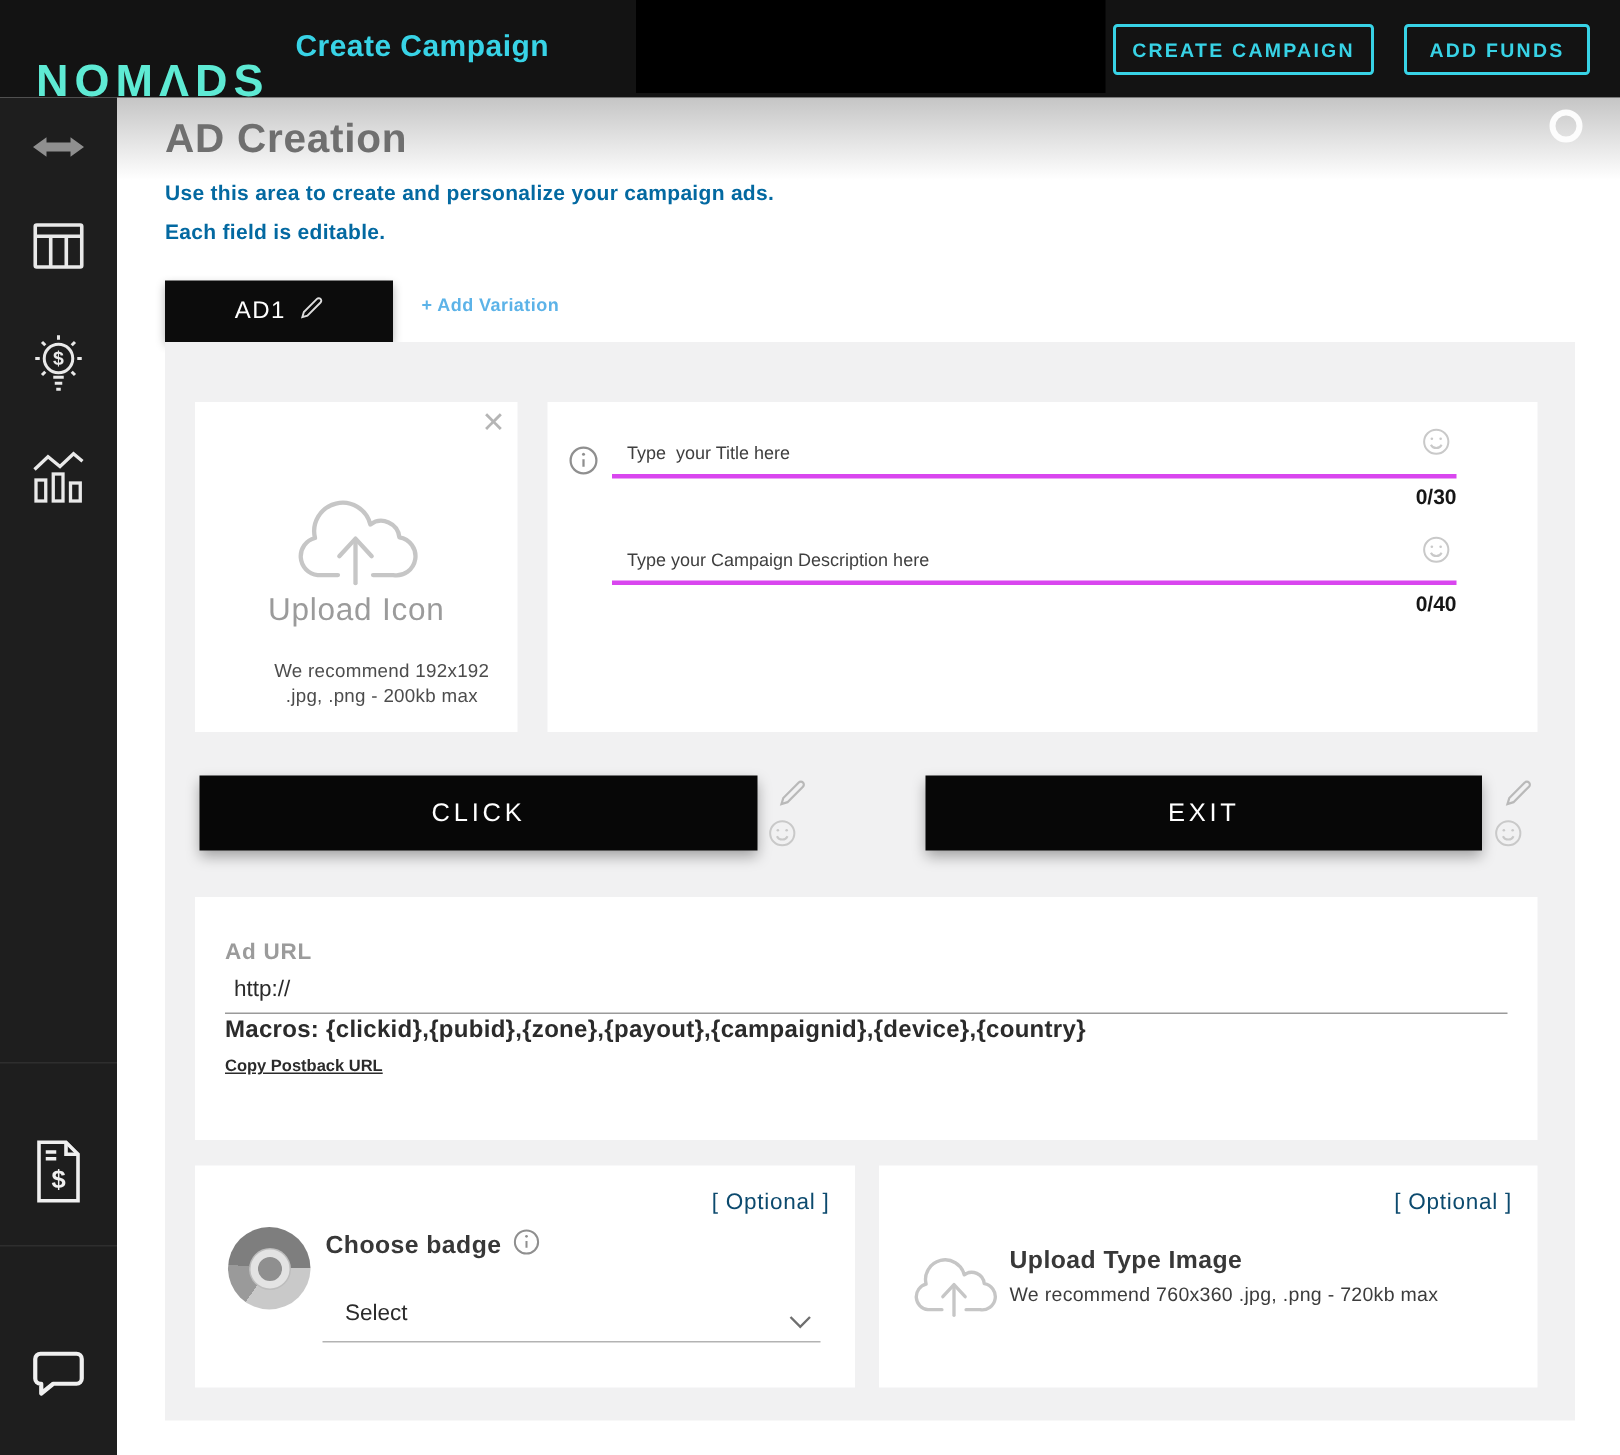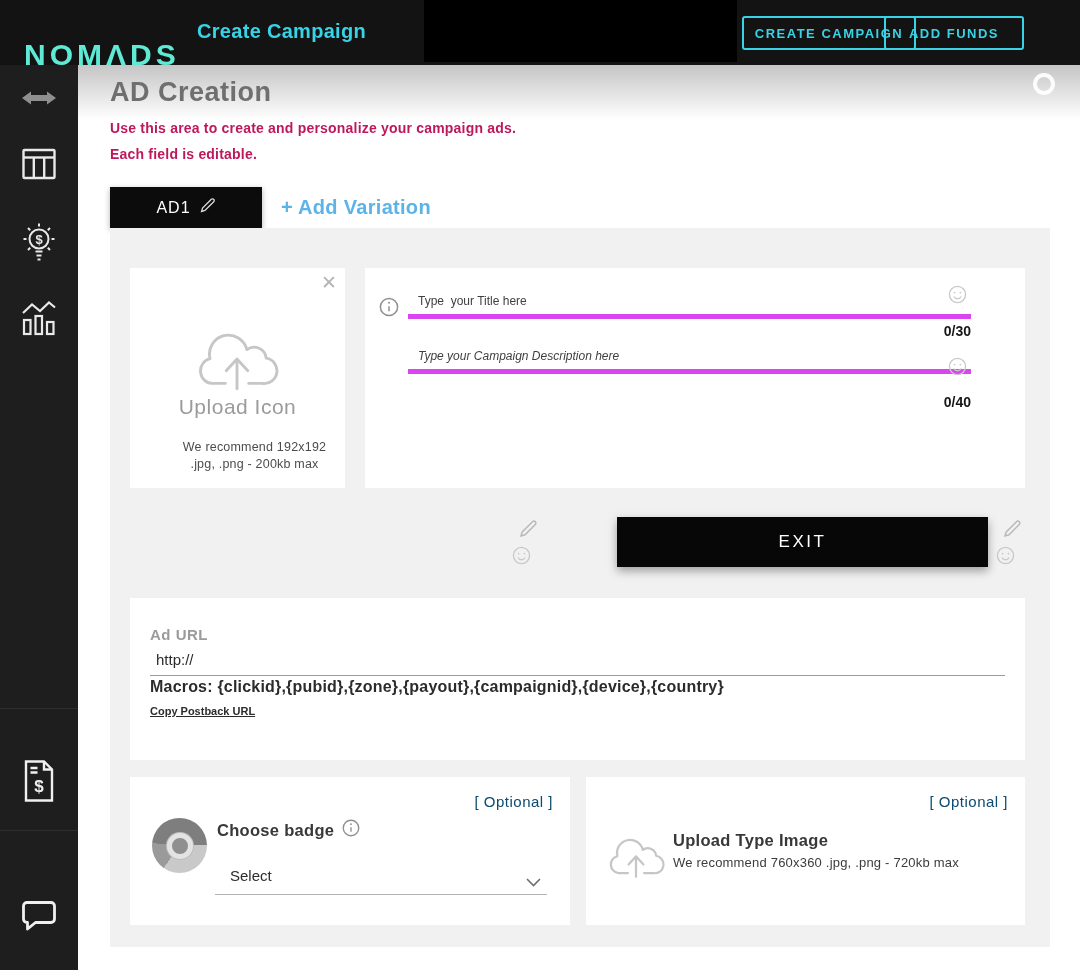--- a/index.html
+++ b/index.html
@@ -9,54 +9,54 @@
   }
   
   .header{position:absolute;left:0;top:0;width:1080px;height:65px;background:#131313;z-index:20;}
   .logo{position:absolute;left:24px;top:14px;font-size:30px;font-weight:bold;color:#5eead4;letter-spacing:4px;margin-top:24px;}
   .header-title{position:absolute;left:197px;top:20px;font-size:20px;font-weight:bold;color:#38d3e6;letter-spacing:.3px;}
   .redaction{position:absolute;left:424px;top:0;width:313px;height:62px;background:#000;}
   .hdr-btn{position:absolute;top:16px;height:34px;box-sizing:border-box;background:transparent;
     border:2px solid #38d3e6;border-radius:3px;color:#38d3e6;font-family:"Liberation Sans",sans-serif;
     font-size:13px;font-weight:bold;letter-spacing:1.5px;cursor:pointer;}
   .btn-create{left:742px;width:174px;}
-  .btn-addfunds{left:884px;width:140px;text-align:center;}
+  .btn-addfunds{left:936px;width:124px;text-align:center;}
   
   .sidebar{position:absolute;left:0;top:65px;width:78px;height:905px;background:#1e1e1e;z-index:15;}
   .side-item{position:absolute;left:0;width:78px;display:flex;justify-content:center;cursor:pointer;}
   .side-div{position:absolute;left:0;width:78px;height:1px;background:#2e2e2e;}
   
   .content{position:absolute;left:78px;top:65px;width:1002px;height:905px;background:#fff;}
   .grad{position:absolute;left:0;top:0;width:1002px;height:55px;
     background:linear-gradient(180deg,#c5c5c5 0%,#ffffff 100%);}
   .ring{position:absolute;left:955px;top:8px;width:14px;height:14px;border:4px solid rgba(255,255,255,.92);border-radius:50%;}
   .heading{position:absolute;left:32px;top:12px;margin:0;font-size:27px;font-weight:bold;color:#6f6f6f;letter-spacing:.5px;}
-  .sub{position:absolute;left:32px;margin:0;font-size:14px;font-weight:bold;color:#be185d;letter-spacing:.2px;}
+  .sub{position:absolute;left:32px;margin:0;font-size:14px;font-weight:bold;color:#0369a1;letter-spacing:.2px;}
   .sub1{top:55px;} .sub2{top:81px;}
   .tab{position:absolute;left:32px;top:122px;width:152px;height:41px;background:#0c0c0c;color:#fff;
     display:flex;align-items:center;justify-content:center;gap:8px;font-size:16px;letter-spacing:1px;
     box-shadow:0 2px 6px rgba(0,0,0,.3);cursor:pointer;}
-  .addvar{position:absolute;left:203px;top:131px;font-size:20px;font-weight:bold;color:#5cb3e8;letter-spacing:.3px;cursor:pointer;text-decoration:none;}
+  .addvar{position:absolute;left:203px;top:131px;font-size:12px;font-weight:bold;color:#5cb3e8;letter-spacing:.3px;cursor:pointer;text-decoration:none;}
   .panel{position:absolute;left:32px;top:163px;width:940px;height:719px;background:#f1f1f2;}
   .card{position:absolute;background:#fff;}
   
   .card-uplicon{left:20px;top:40px;width:215px;height:220px;cursor:pointer;}
   .close-x{position:absolute;right:8px;top:4px;font-size:19px;color:#b5b5b5;cursor:pointer;line-height:1.2;}
   .cloud-lg{position:absolute;left:62px;top:56px;}
   .upl-label{position:absolute;left:0;top:127px;width:215px;text-align:center;font-size:21px;color:#9b9b9b;letter-spacing:.5px;}
   .rec{position:absolute;left:0;width:249px;text-align:center;font-size:12.5px;color:#4c4c4c;letter-spacing:.2px;}
   .rec1{top:172px;} .rec2{top:189px;}
   
   .card-fields{left:255px;top:40px;width:660px;height:220px;}
   .info-ico{position:absolute;left:14px;top:29px;}
   .fld{position:absolute;left:43px;width:563px;height:30px;box-sizing:border-box;border:none;outline:none;
-    border-bottom:5px solid #d946ef;background:transparent;font-family:"Liberation Sans",sans-serif;
+    border-bottom:3px solid #d946ef;background:transparent;font-family:"Liberation Sans",sans-serif;
     font-size:12px;color:#3f3f3f;padding:0 0 2px 10px;}
   .fld::placeholder{color:#3f3f3f;opacity:1;}
-  .fld-title{top:21px;} .fld-desc{top:76px;font-style:italic;}
+  .fld-title{top:21px;} .fld-desc{top:92px;}
   .smiley{position:absolute;cursor:pointer;}
   .smiley1{left:583px;top:17px;} .smiley2{left:583px;top:89px;}
   .cnt{position:absolute;left:43px;width:563px;text-align:right;font-size:14px;font-weight:bold;color:#161616;}
   .cnt1{top:55px;} .cnt2{top:126px;}
   
   .btn-black{position:absolute;height:50px;background:#070707;border:none;color:#fff;
     font-family:"Liberation Sans",sans-serif;font-size:17px;letter-spacing:2.5px;cursor:pointer;
     box-shadow:0 4px 9px rgba(0,0,0,.35);}
   .btn-click{left:23px;top:289px;width:372px;}
   .btn-exit{left:507px;top:289px;width:371px;}
@@ -218,20 +218,21 @@
         <svg width="19" height="19" viewBox="0 0 24 24" fill="none" stroke="#c9c9c9" stroke-width="1.7">
             <circle cx="12" cy="12" r="10.2"></circle>
             <circle cx="8.3" cy="9.5" r="1.1" fill="#c9c9c9" stroke="none"></circle>
             <circle cx="15.7" cy="9.5" r="1.1" fill="#c9c9c9" stroke="none"></circle>
             <path d="M7.5 14.5 a5 5 0 0 0 9 0"></path>
           </svg>
       </span>
       <div class="cnt cnt2">0/40</div>
     </div>
 
+    <button class="btn-black btn-click">CLICK</button>
     <span class="edit-ico pencil-click">
       <svg width="20" height="20" viewBox="0 0 20 20">
           <path d="M3 17 l1.2-4 L14.5 2.7 a1.9 1.9 0 0 1 2.8 2.8 L7 15.8 Z" fill="none" stroke="#b9b9b9" stroke-width="1.5"></path>
         </svg>
     </span>
     <span class="edit-ico smiley-click">
       <svg width="19" height="19" viewBox="0 0 24 24" fill="none" stroke="#c9c9c9" stroke-width="1.7">
           <circle cx="12" cy="12" r="10.2"></circle>
           <circle cx="8.3" cy="9.5" r="1.1" fill="#c9c9c9" stroke="none"></circle>
           <circle cx="15.7" cy="9.5" r="1.1" fill="#c9c9c9" stroke="none"></circle>

